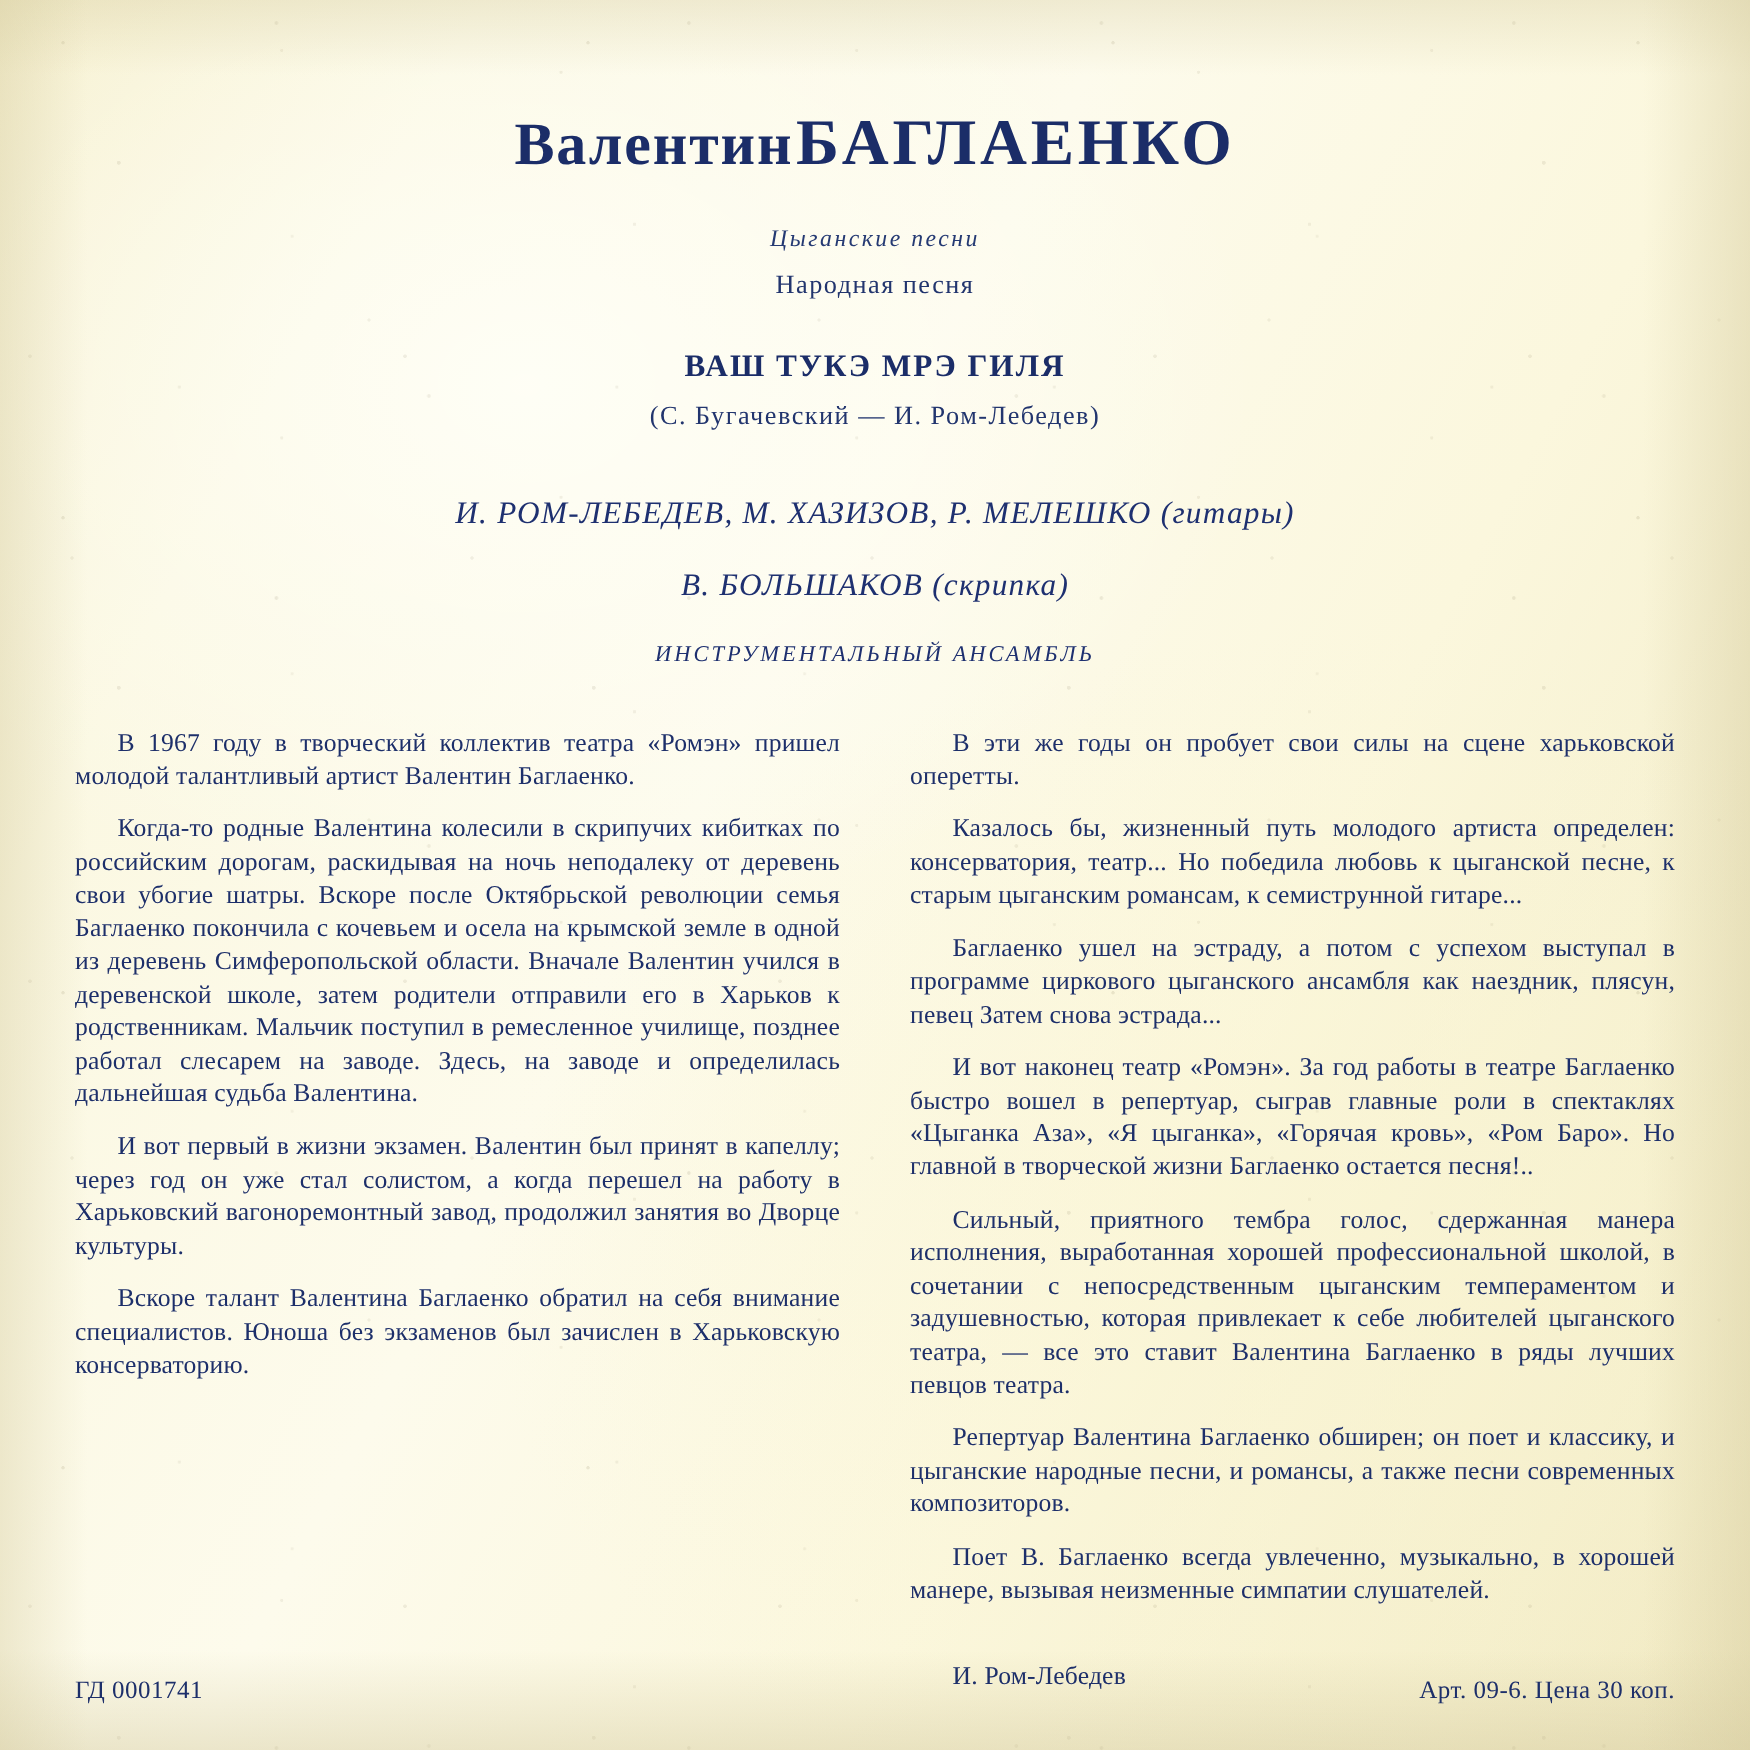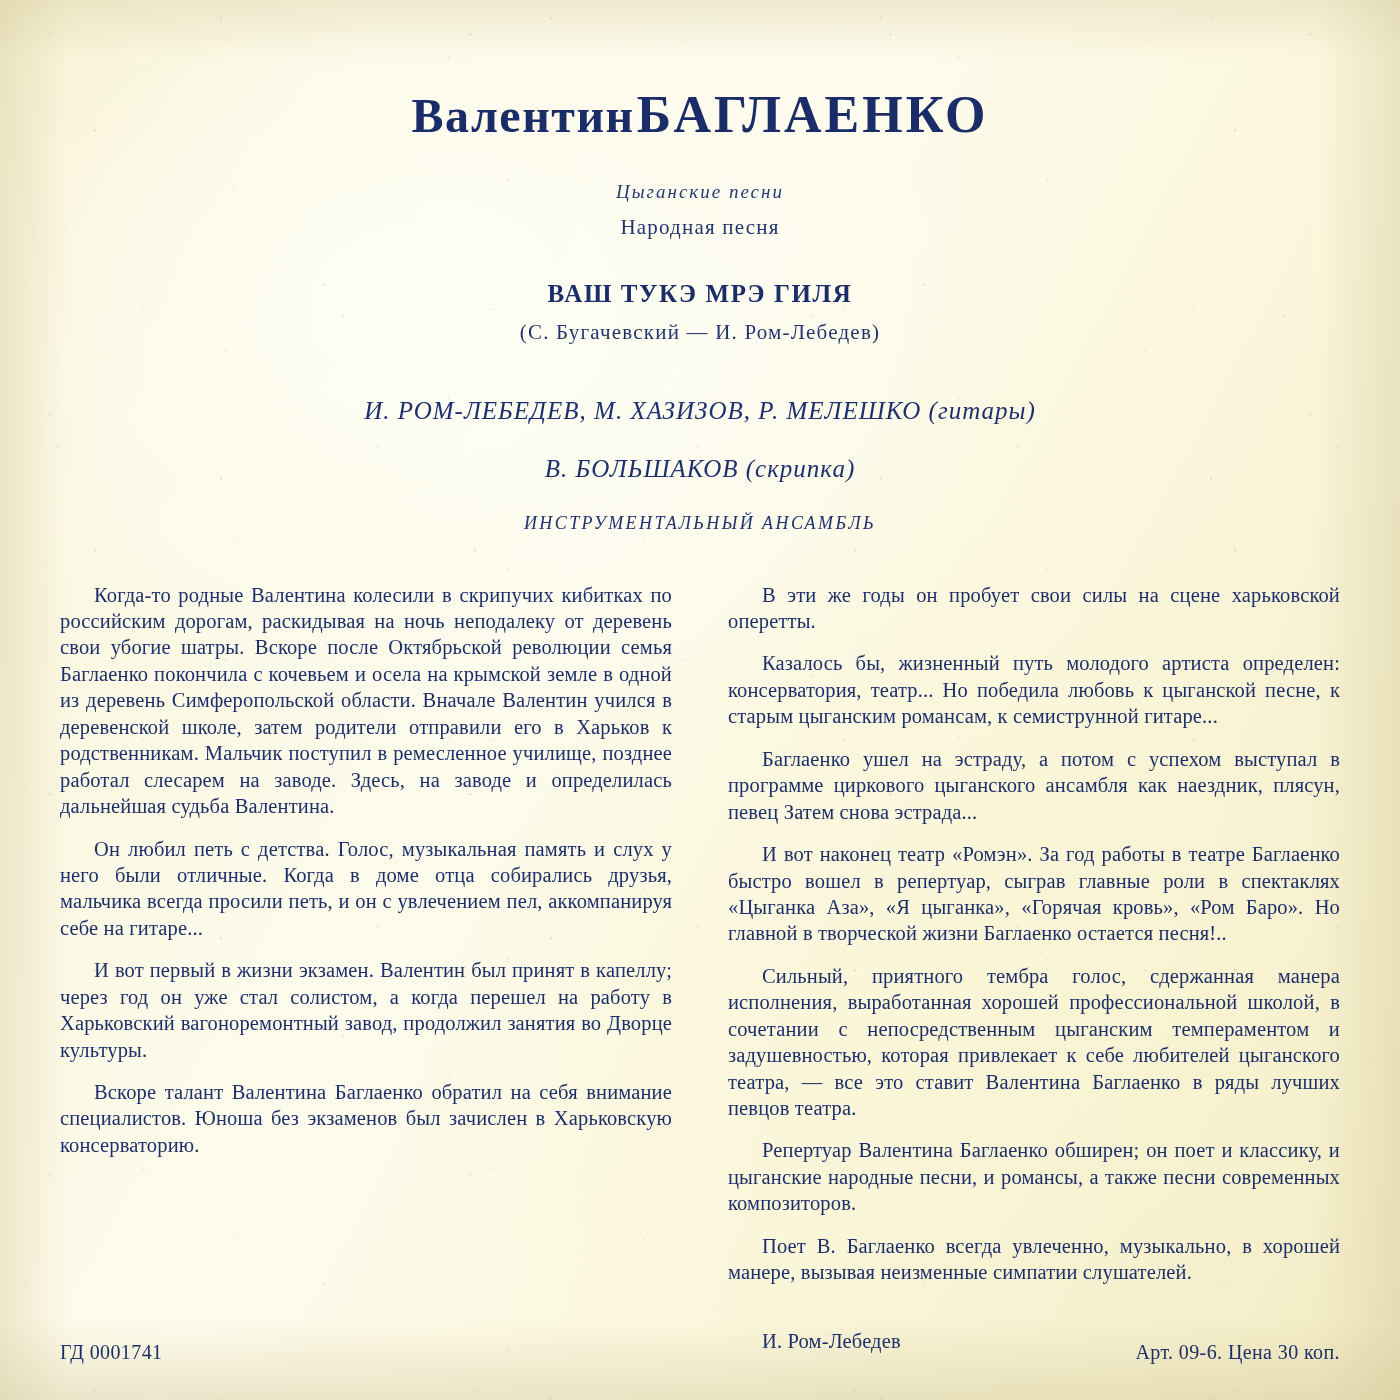--- a/index.html
+++ b/index.html
@@ -200,22 +200,22 @@
     </div>
 
     <div class="credits">
       <div class="credit-line credit-guitars">И. РОМ-ЛЕБЕДЕВ, М. ХАЗИЗОВ, Р. МЕЛЕШКО (гитары)</div>
       <div class="credit-line credit-violin">В. БОЛЬШАКОВ (скрипка)</div>
       <div class="credit-line credit-ensemble">ИНСТРУМЕНТАЛЬНЫЙ АНСАМБЛЬ</div>
     </div>
 
     <div class="body-cols">
       <div class="col">
+        <p>В 1967 году в творческий коллектив театра «Ромэн» пришел молодой талантливый артист Валентин Баглаенко.</p>
         <p>Когда-то родные Валентина колесили в скрипучих кибитках по российским дорогам, раскидывая на ночь неподалеку от деревень свои убогие шатры. Вскоре после Октябрьской революции семья Баглаенко покончила с кочевьем и осела на крымской земле в одной из деревень Симферопольской области. Вначале Валентин учился в деревенской школе, затем родители отправили его в Харьков к родственникам. Мальчик поступил в ремесленное училище, позднее работал слесарем на заводе. Здесь, на заводе и определилась дальнейшая судьба Валентина.</p>
-        <p>Он любил петь с детства. Голос, музыкальная память и слух у него были отличные. Когда в доме отца собирались друзья, мальчика всегда просили петь, и он с увлечением пел, аккомпанируя себе на гитаре...</p>
         <p>И вот первый в жизни экзамен. Валентин был принят в капеллу; через год он уже стал солистом, а когда перешел на работу в Харьковский вагоноремонтный завод, продолжил занятия во Дворце культуры.</p>
         <p>Вскоре талант Валентина Баглаенко обратил на себя внимание специалистов. Юноша без экзаменов был зачислен в Харьковскую консерваторию.</p>
       </div>
 
       <div class="col">
         <p>В эти же годы он пробует свои силы на сцене харьковской оперетты.</p>
         <p>Казалось бы, жизненный путь молодого артиста определен: консерватория, театр... Но победила любовь к цыганской песне, к старым цыганским романсам, к семиструнной гитаре...</p>
         <p>Баглаенко ушел на эстраду, а потом с успехом выступал в программе циркового цыганского ансамбля как наездник, плясун, певец Затем снова эстрада...</p>
         <p>И вот наконец театр «Ромэн». За год работы в театре Баглаенко быстро вошел в репертуар, сыграв главные роли в спектаклях «Цыганка Аза», «Я цыганка», «Горячая кровь», «Ром Баро». Но главной в творческой жизни Баглаенко остается песня!..</p>
         <p>Сильный, приятного тембра голос, сдержанная манера исполнения, выработанная хорошей профессиональной школой, в сочетании с непосредственным цыганским темпераментом и задушевностью, которая привлекает к себе любителей цыганского театра, — все это ставит Валентина Баглаенко в ряды лучших певцов театра.</p>

